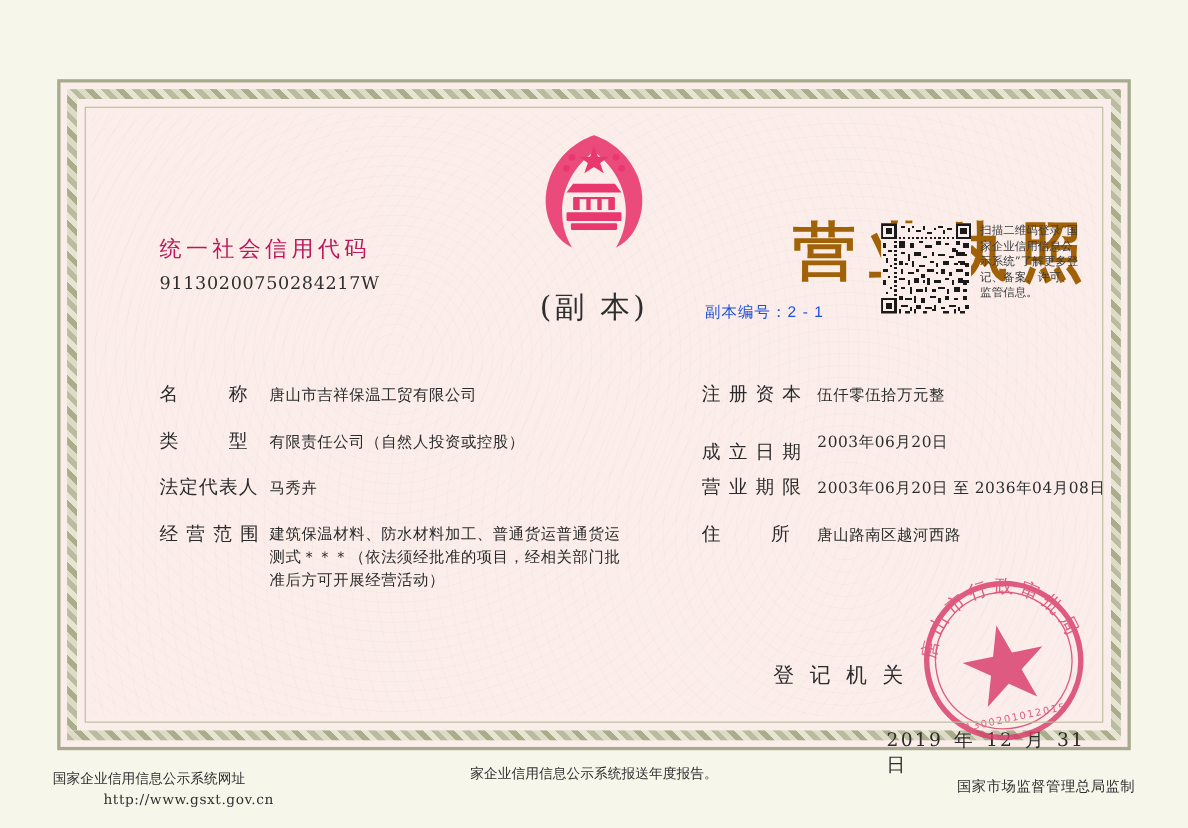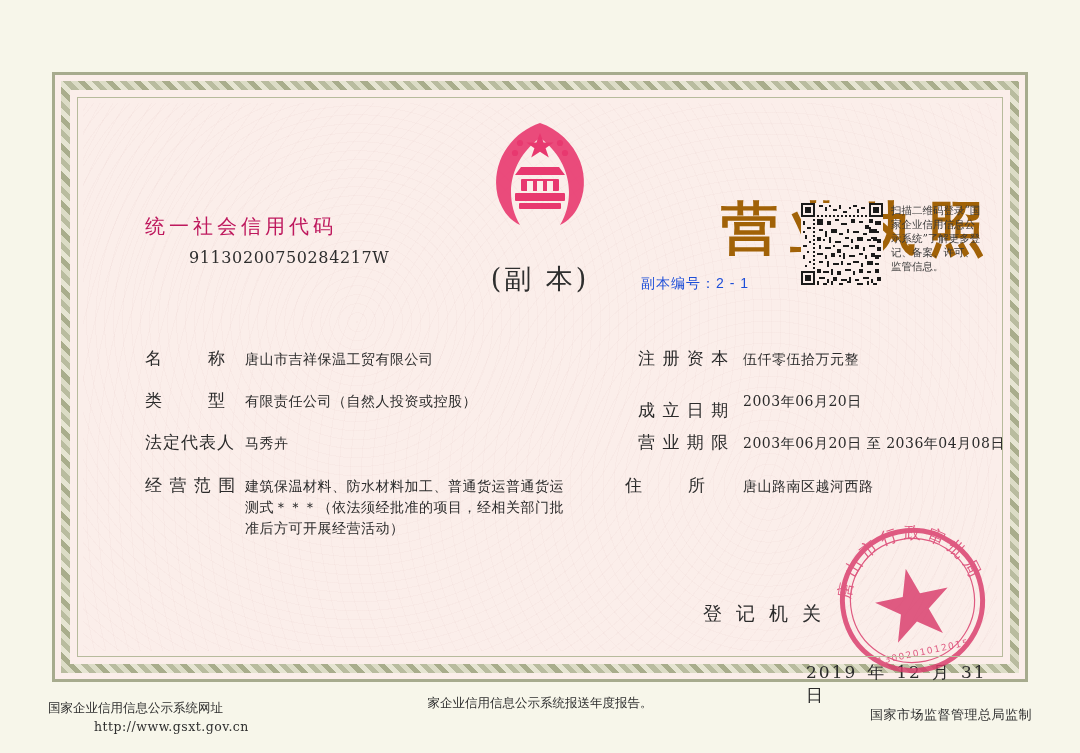--- a/index.html
+++ b/index.html
@@ -122,21 +122,20 @@
     color: #be185d;
   }
   .credit-value {
     position: absolute;
     left: 62px;
     top: 145px;
     font-family: "DejaVu Serif", serif;
     font-size: 16px;
     letter-spacing: 0.6px;
     color: #2e2e2e;
-    margin-left: 44px;
   }
 
   
   .qr-box {
     position: absolute;
     left: 718px;
     top: 100px;
     width: 82px;
     height: 82px;
   }
@@ -178,21 +177,21 @@
 
   .val-name   { left: 162px; top: 248px; }
   .val-type   { left: 162px; top: 290px; }
   .val-rep    { left: 162px; top: 332px; }
   .val-scope  { left: 162px; top: 373px; width: 330px; }
 
   
   .lbl-capital { left: 555px; top: 244px; }
   .lbl-found   { left: 555px; top: 296px; }
   .lbl-term    { left: 555px; top: 328px; }
-  .lbl-addr    { left: 542px; top: 371px; }
+  .lbl-addr    { left: 555px; top: 371px; }
 
   .val-capital { left: 660px; top: 248px; }
   .val-found   { left: 660px; top: 290px; }
   .val-term    { left: 660px; top: 332px; }
   .val-addr    { left: 660px; top: 375px; }
 
   .lbl-authority {
     left: 620px; top: 498px;
     font-size: 19px; letter-spacing: 4px;
   }

